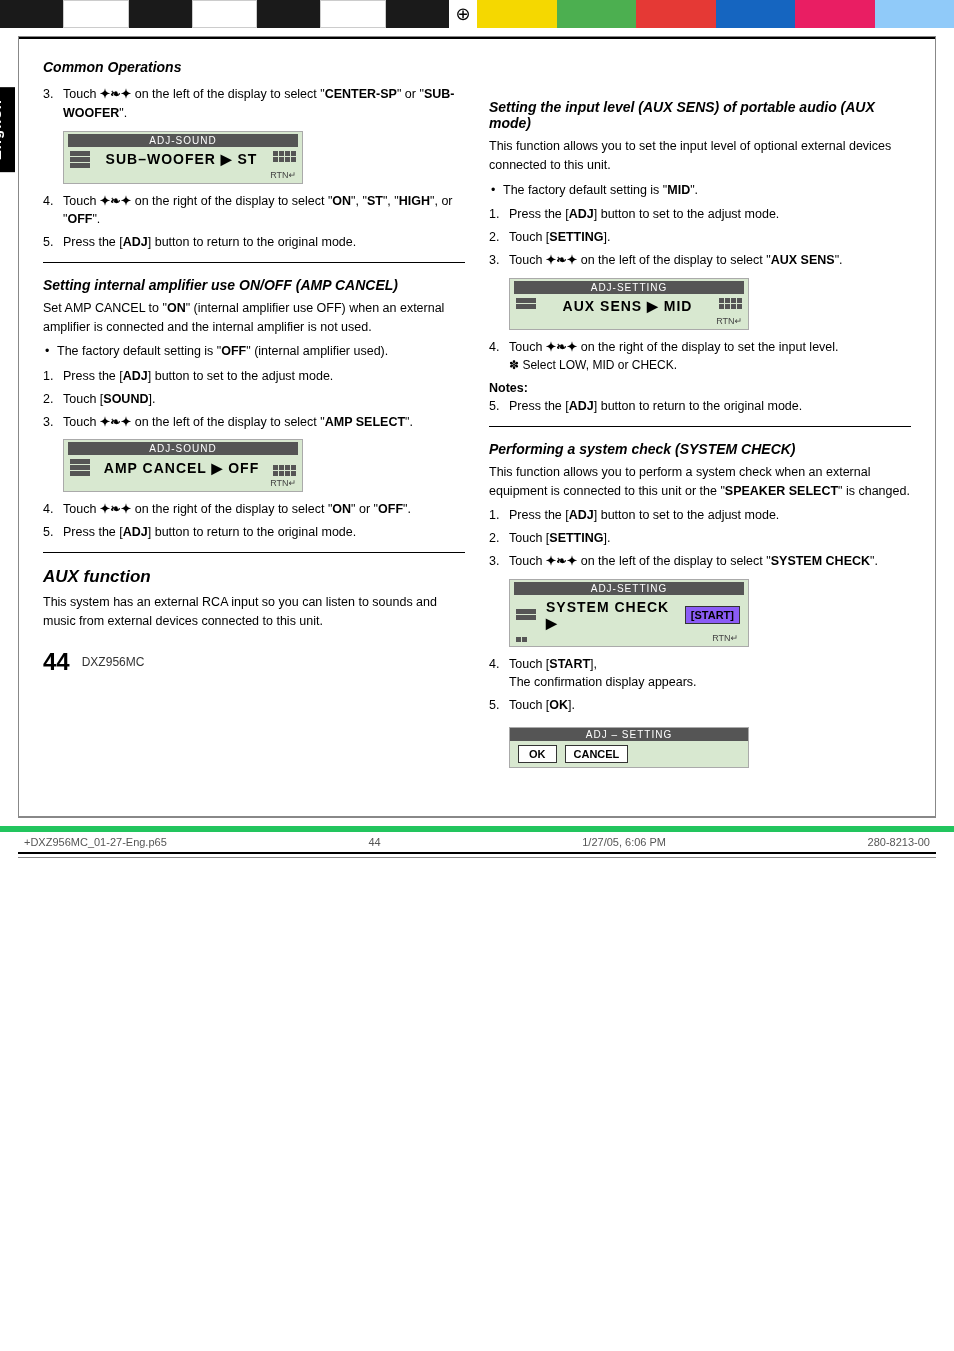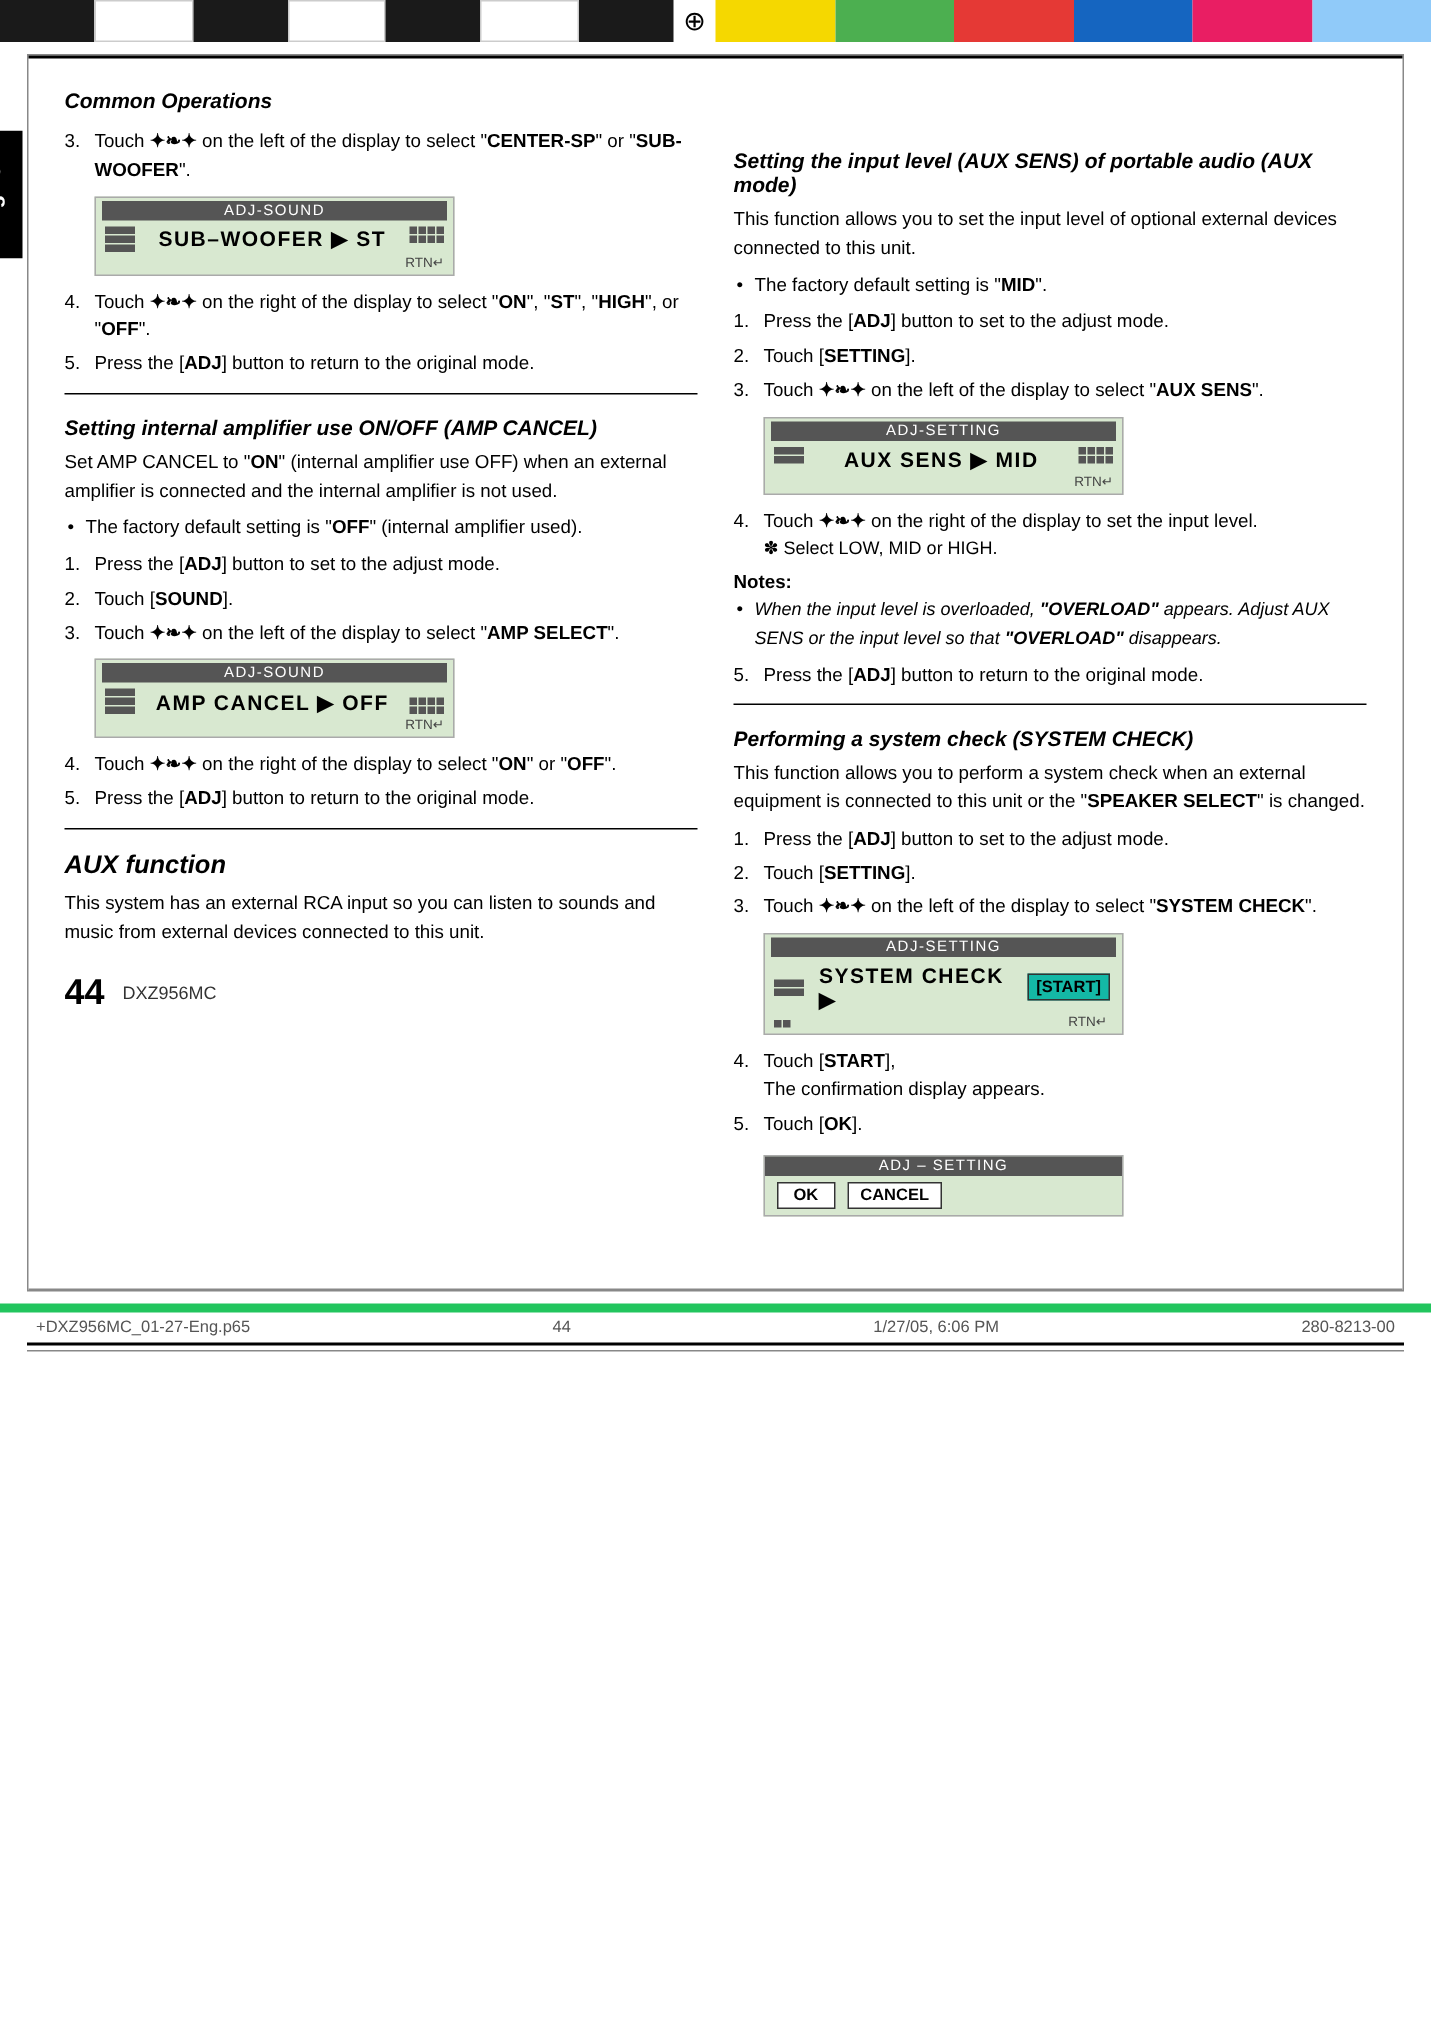--- a/index.html
+++ b/index.html
@@ -516,28 +516,25 @@
               </div>
             </div>
           </div>
           <div class="display-rtn">RTN↵</div>
         </div>
 
         <ol class="num-list" start="4">
           <li>
             <span class="num">4.</span>
             Touch <b>✦❧✦</b> on the right of the display to set the input level.<br>
-            <span style="padding-left:0;font-size:12px;">✽ Select LOW, MID or HIGH.</span>
+            <span style="padding-left:0;font-size:12px;">✽ Select LOW, MID or CHECK.</span>
           </li>
         </ol>
 
         <p class="notes-heading">Notes:</p>
-        <ul class="bullet-list">
-          <li><span class="notes-text">When the input level is overloaded, <b>"OVERLOAD"</b> appears. Adjust AUX SENS or the input level so that <b>"OVERLOAD"</b> disappears.</span></li>
-        </ul>
 
         <ol class="num-list" start="5">
           <li>
             <span class="num">5.</span>
             Press the [<b>ADJ</b>] button to return to the original mode.
           </li>
         </ol>
 
         <hr class="divider-line">
 
@@ -569,21 +566,21 @@
               <div style="display:flex;gap:1px;">
                 <div style="width:20px;height:5px;background:#555;"></div>
               </div>
               <div style="display:flex;gap:1px;">
                 <div style="width:20px;height:5px;background:#555;"></div>
               </div>
             </div>
             <div class="display-box-content" style="flex:1;justify-content:flex-start;">
               <span>SYSTEM CHECK ▶</span>
             </div>
-            <div style="border:1px solid #333;background:#14b8a6;padding:2px 5px;font-size:11px;font-weight:bold;margin-right:4px;">[START]</div>
+            <div style="border:1px solid #333;background:#8b5cf6;padding:2px 5px;font-size:11px;font-weight:bold;margin-right:4px;">[START]</div>
           </div>
           <div style="display:flex;justify-content:space-between;align-items:flex-end;">
             <div style="display:flex;gap:1px;padding:2px;">
               <div style="width:5px;height:5px;background:#555;"></div>
               <div style="width:5px;height:5px;background:#555;"></div>
             </div>
             <div class="display-rtn" style="padding-right:6px;">RTN↵</div>
           </div>
         </div>
 

